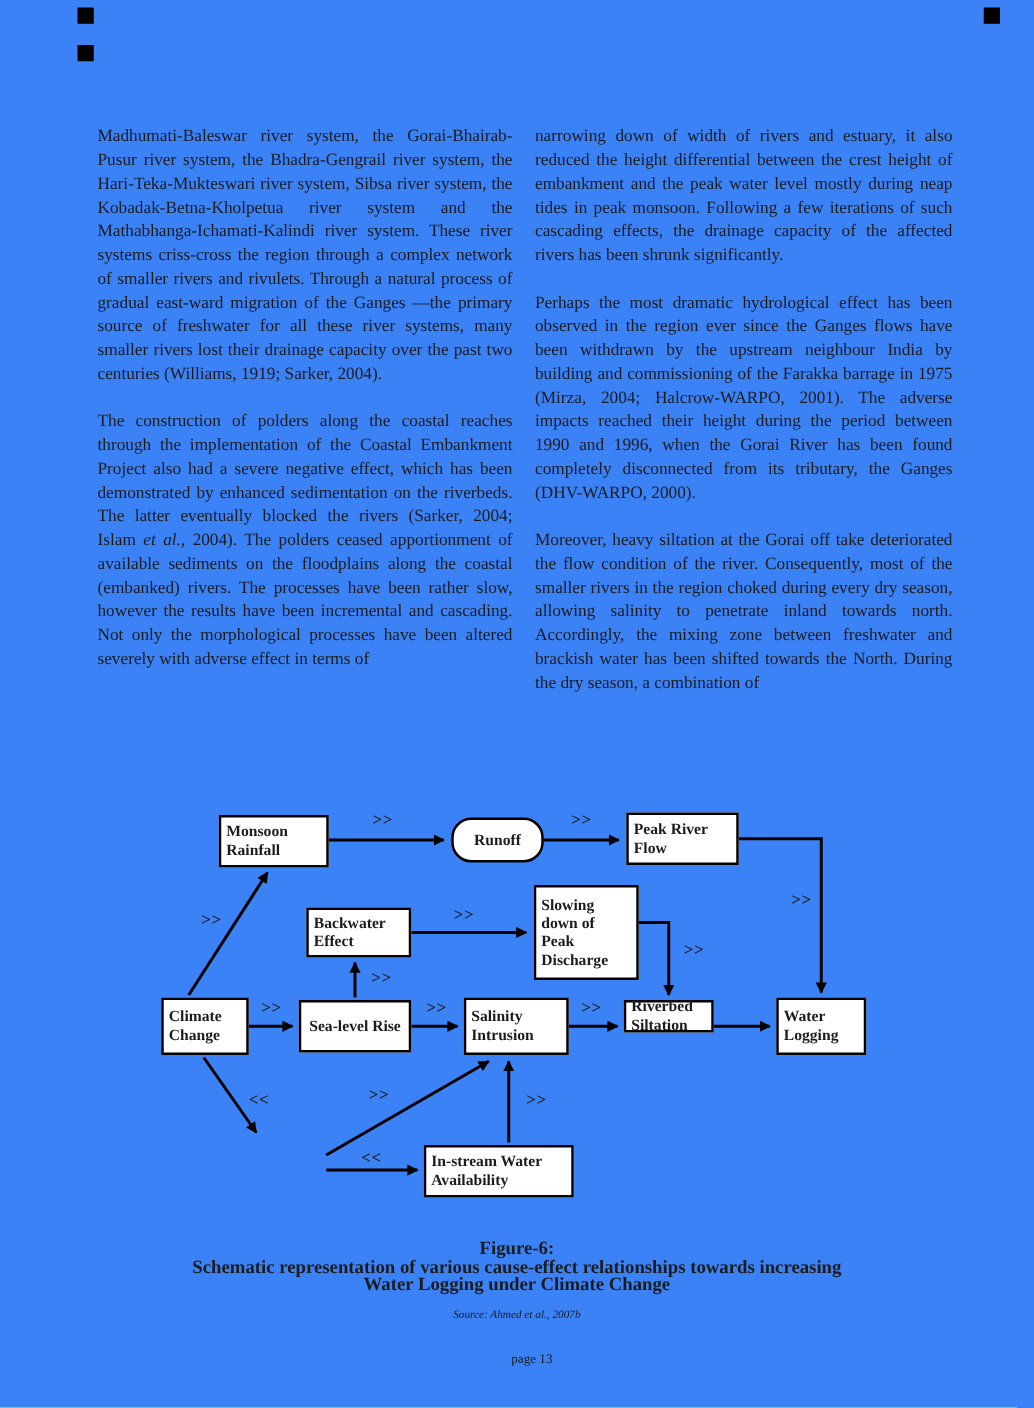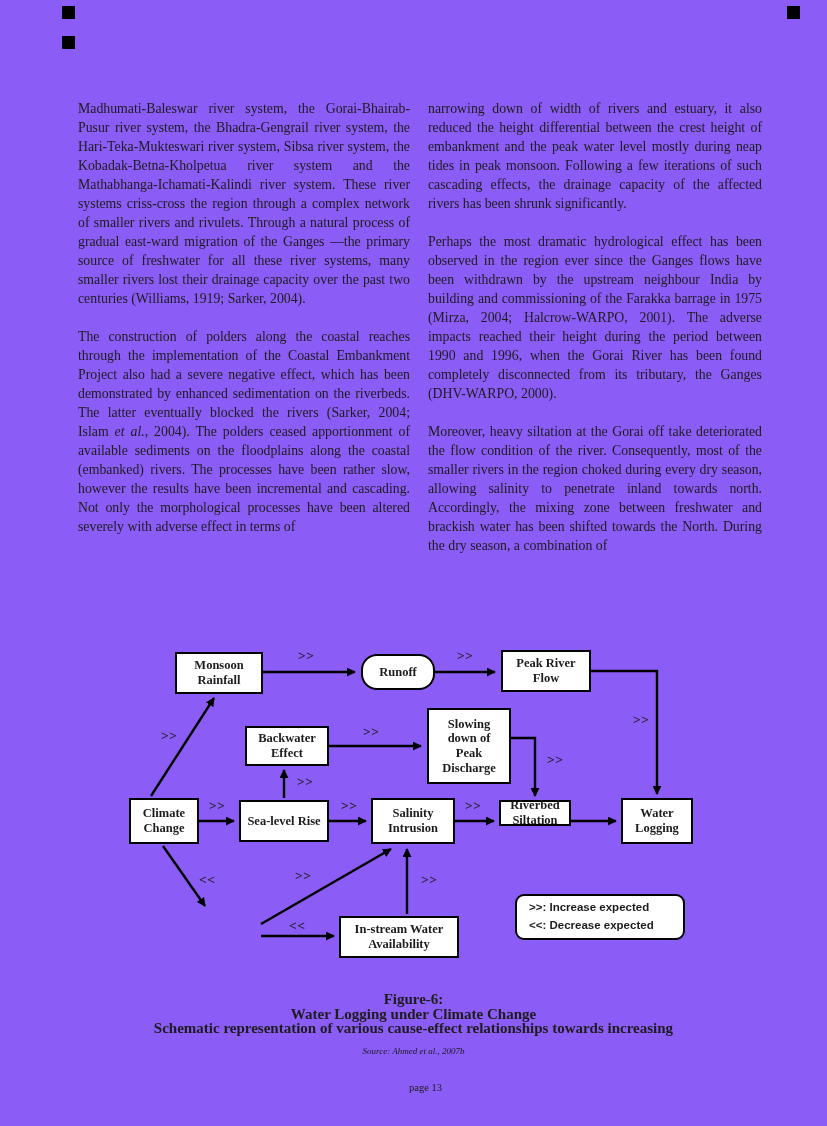--- a/index.html
+++ b/index.html
@@ -1,35 +1,35 @@
 <!DOCTYPE html>
 <html><head>
 <meta charset="utf-8">
 <style>
   html,body { margin:0; padding:0; background:#e0e0e0; }
   .page {
     position:relative; width:827px; height:1126px; margin:0 auto;
-    background:#8b5cf6; font-family:"Liberation Serif", serif; color:#1c1c1c;
+    background:#3b82f6; font-family:"Liberation Serif", serif; color:#1c1c1c;
     overflow:hidden;
   }
   .mark { position:absolute; width:13px; height:13px; background:#000; }
   .col {
     position:absolute; top:99px; width:332px;
     font-size:13.8px; line-height:19px; text-align:justify;
   }
   .col-left  { left:78px; }
   .col-right { left:428px; width:334px; }
   .col p { margin:0 0 19px 0; }
   .it { font-style:italic; }
 
   .figure { position:absolute; left:115px; top:640px; width:600px; height:340px; }
   .figure svg.arrows { position:absolute; left:0; top:0; }
   .node {
     position:absolute; box-sizing:border-box; border:2px solid #000; background:#fff;
-    display:flex; align-items:center; justify-content:center; text-align:center;
+    display:flex; align-items:center; justify-content:center; text-align:left;
     font-weight:bold; font-size:12.5px; line-height:1.18; padding:2px 4px;
   }
   .alabel {
     position:absolute; font-weight:bold; font-size:13.5px; letter-spacing:0.5px;
     background:transparent;
   }
   .legend {
     position:absolute; box-sizing:border-box; border:2px solid #000; border-radius:9px;
     background:#fff; display:flex; flex-direction:column; justify-content:center;
     padding:3px 12px; font-family:"Liberation Sans", sans-serif;
@@ -109,29 +109,25 @@
     <div class="alabel" style="left:182px; top:134px;">&gt;&gt;</div>
     <div class="alabel" style="left:94px;  top:158px;">&gt;&gt;</div>
     <div class="alabel" style="left:226px; top:158px;">&gt;&gt;</div>
     <div class="alabel" style="left:350px; top:158px;">&gt;&gt;</div>
     <div class="alabel" style="left:432px; top:112px;">&gt;&gt;</div>
     <div class="alabel" style="left:84px;  top:232px;">&lt;&lt;</div>
     <div class="alabel" style="left:180px; top:228px;">&gt;&gt;</div>
     <div class="alabel" style="left:306px; top:232px;">&gt;&gt;</div>
     <div class="alabel" style="left:174px; top:278px;">&lt;&lt;</div>
 
-    <div class="legend" style="left:400px; top:254px; width:170px; height:46px;">
-      <div>&gt;&gt;: Increase expected</div>
-      <div>&lt;&lt;: Decrease expected</div>
-    </div>
   </div>
 
   <div class="caption">
     <div>Figure-6:</div>
+    <div>Schematic representation of various cause-effect relationships towards increasing</div>
     <div>Water Logging under Climate Change</div>
-    <div>Schematic representation of various cause-effect relationships towards increasing</div>
   </div>
 
   <div class="source">Source: Ahmed et al., 2007b</div>
 
   <div class="pagenum">page 13</div>
 
 </div>
 
 </body></html>

